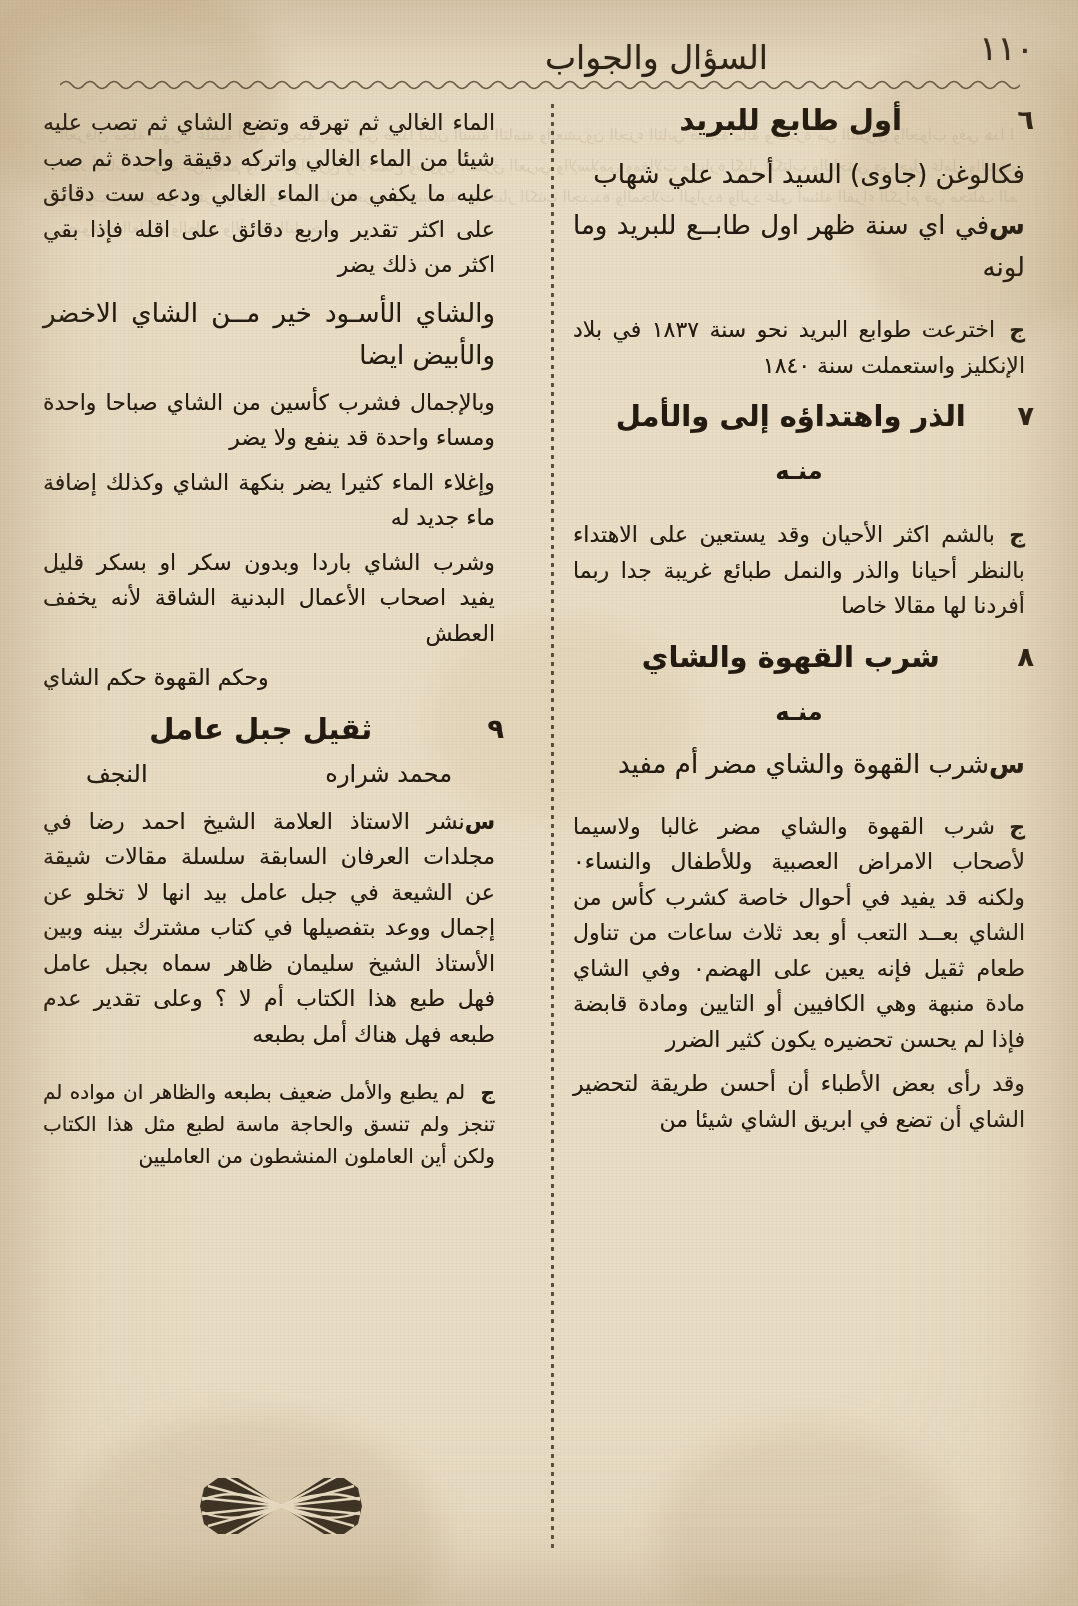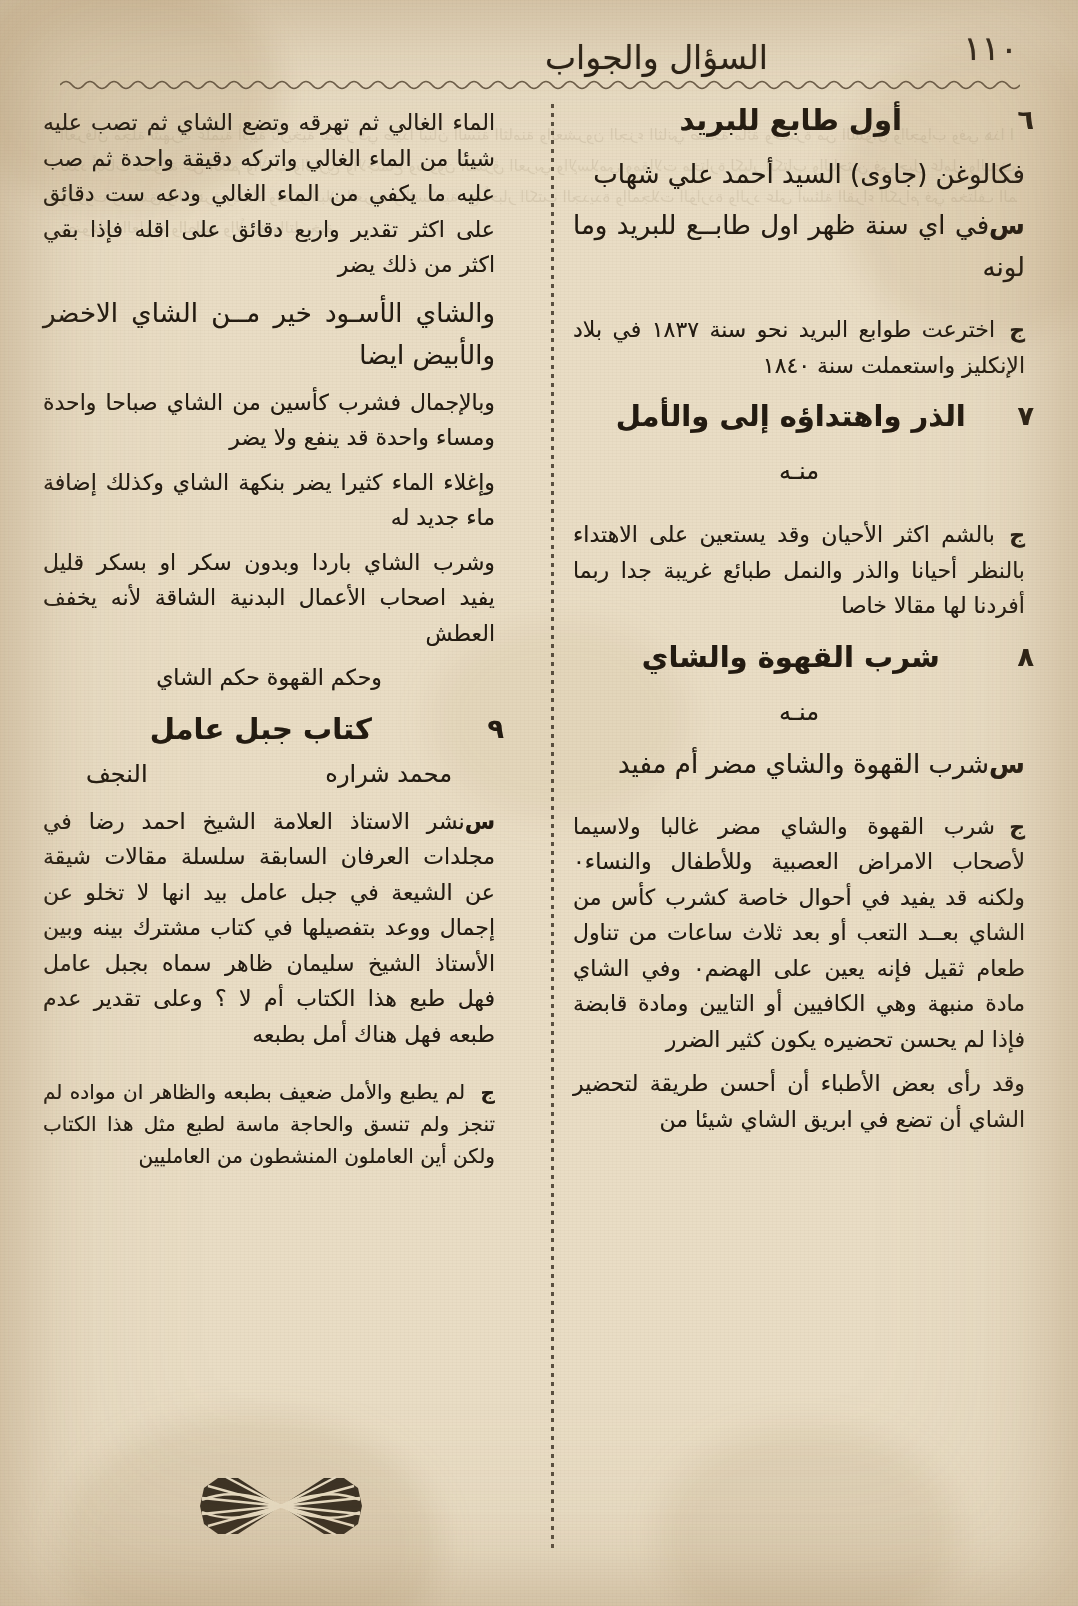--- a/index.html
+++ b/index.html
@@ -45,21 +45,21 @@
     padding:120px 60px;
     font-family:"DejaVu Sans",sans-serif;
     white-space:pre-wrap;word-break:break-all;
   }
 
   
   #header{
     position:absolute;left:0;right:0;top:22px;height:56px;
   }
   .pagenum{
-    position:absolute;right:60px;top:6px;
+    position:absolute;right:44px;top:6px;
     font-size:34px;color:#2a2118;letter-spacing:1px;
     font-family:"DejaVu Sans",sans-serif;
     text-shadow:0 0 .7px rgba(40,30,18,.55);
   }
   .runhead{
     position:absolute;right:310px;top:16px;
     font-size:33px;color:#241c12;
     text-shadow:0 0 .7px rgba(40,30,18,.5);
   }
   #wavyrule{
@@ -94,27 +94,27 @@
     font-size:20px;line-height:32px;
   }
   .heading{
     font-size:29px;line-height:48px;font-weight:bold;
     text-align:center;letter-spacing:.4px;
   }
   .heading .num{
     float:right;font-weight:bold;font-size:27px;
   }
   .subhead{
-    text-align:center;font-size:24px;line-height:44px;font-weight:normal;
+    text-align:center;font-size:24px;line-height:44px;font-weight:bold;
   }
   .qa{ }
   .qa .mark{
     display:inline-block;min-width:30px;font-weight:bold;
   }
-  .center{text-align:center;}
+  .center{text-align:left;}
   .byline{
     display:flex;justify-content:space-between;
     padding:0 52px;font-size:24px;line-height:42px;
   }
   .gap-s{height:6px;}
 
   
   #ornament{
     position:absolute;left:152px;bottom:60px;width:190px;height:80px;
     opacity:.92;
@@ -202,21 +202,21 @@
       <p class="line small">وبالإجمال فشرب كأسين من الشاي صباحا واحدة ومساء واحدة قد ينفع ولا يضر</p>
 
       <p class="line small">وإغلاء الماء كثيرا يضر بنكهة الشاي وكذلك إضافة ماء جديد له</p>
 
       <p class="line small">وشرب الشاي باردا وبدون سكر او بسكر قليل يفيد اصحاب الأعمال البدنية الشاقة لأنه يخفف العطش</p>
 
       <p class="line small center">وحكم القهوة حكم الشاي</p>
 
       <div class="heading">
         <span class="num">٩</span>
-        <span>كتاب جبل عامل</span>
+        <span>ثقيل جبل عامل</span>
       </div>
 
       <div class="byline">
         <span>محمد شراره</span>
         <span>النجف</span>
       </div>
 
       <p class="line small qa"><span class="mark">س</span><span>نشر الاستاذ العلامة الشيخ احمد رضا في مجلدات العرفان السابقة سلسلة مقالات شيقة عن الشيعة في جبل عامل بيد انها لا تخلو عن إجمال ووعد بتفصيلها في كتاب مشترك بينه وبين الأستاذ الشيخ سليمان ظاهر سماه بجبل عامل فهل طبع هذا الكتاب أم لا ؟ وعلى تقدير عدم طبعه فهل هناك أمل بطبعه</span></p>
 
       <div class="gap-s"></div>

